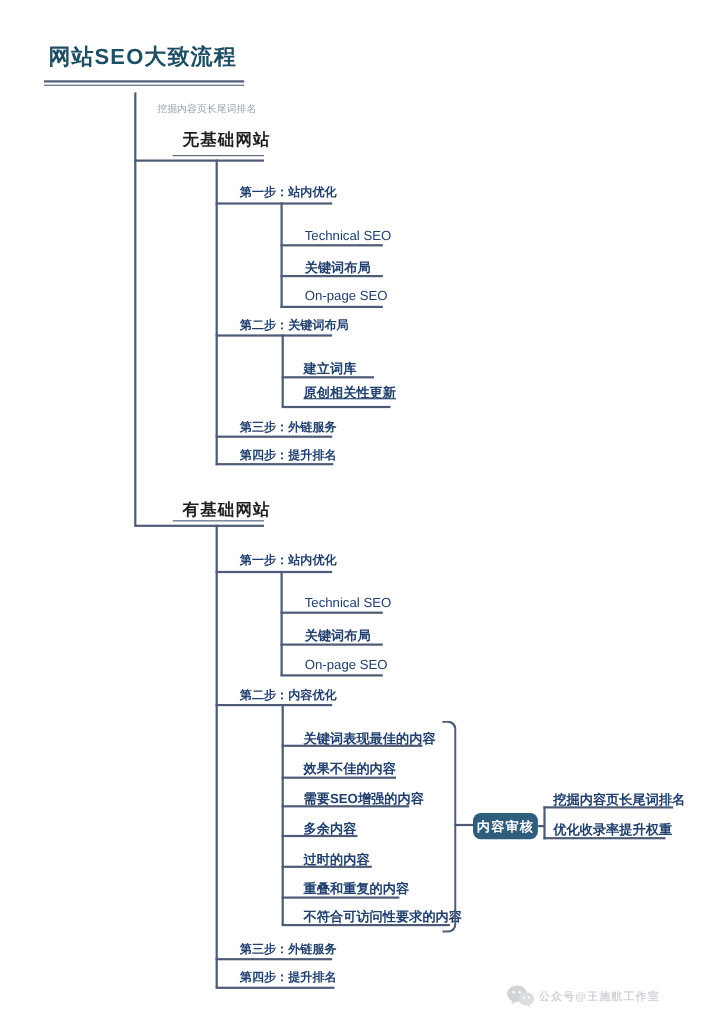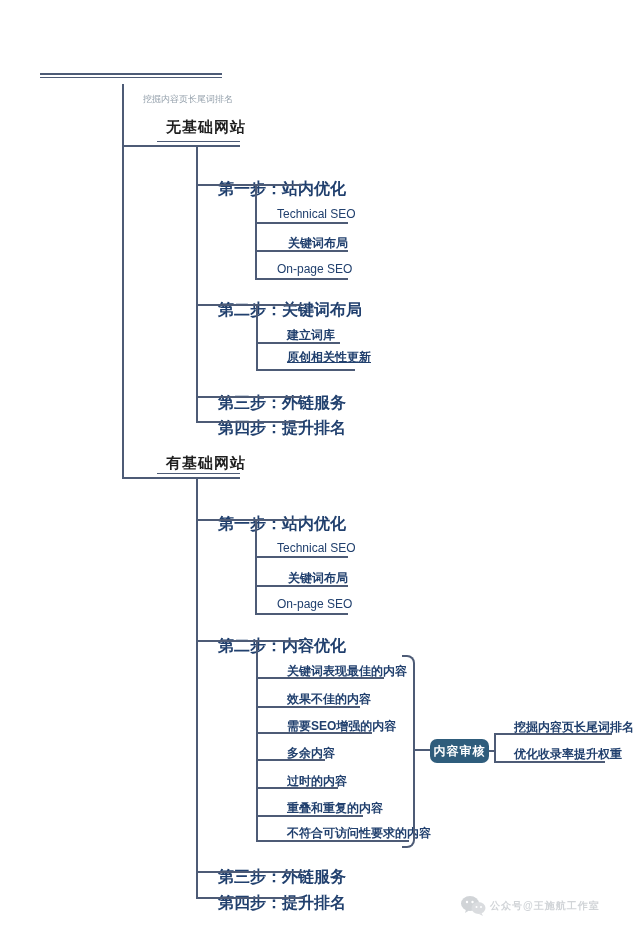--- a/index.html
+++ b/index.html
@@ -17,38 +17,39 @@
     position:relative;width:640px;height:932px;background:#ffffff;overflow:hidden;
     font-family:"Liberation Sans","DejaVu Sans",sans-serif;
   }
   .hline{position:absolute;height:2px;background:var(--line);}
   .vline{position:absolute;width:2px;background:var(--line);}
   .thin{height:1px;}
   .txt{position:absolute;white-space:nowrap;}
   .title{font-size:20px;font-weight:bold;color:var(--title);letter-spacing:1px;}
   .subtitle{font-size:9px;color:var(--subtitle-text);}
   .root-label{font-size:15px;font-weight:bold;color:var(--root-text);letter-spacing:1px;}
-  .step-label{font-size:16px;font-weight:bold;color:var(--navy);margin-top:12px;}
-  .leaf{font-size:12px;font-weight:bold;color:var(--navy);margin-left:11px;}
+  .step-label{font-size:11px;font-weight:bold;color:var(--navy);}
+  .leaf{font-size:12px;font-weight:bold;color:var(--navy);}
   .leaf-en{font-size:12px;font-weight:normal;color:var(--navy);}
   .title-rule{position:absolute;border-top:2px solid var(--line);border-bottom:1px solid var(--line);height:2px;background:transparent;}
   .bracket{position:absolute;border:2px solid var(--line);border-left:none;border-radius:0 8px 8px 0;background:transparent;}
   .audit-node{
     position:absolute;background:var(--audit-fill);color:var(--audit-text);
     font-size:12px;font-weight:bold;text-align:center;border-radius:7px;
     line-height:24px;letter-spacing:1px;
   }
   .watermark{position:absolute;display:flex;align-items:center;gap:4px;opacity:.85;}
   .watermark .wm-text{font-size:10px;font-weight:bold;color:var(--watermark-text);letter-spacing:1px;}
 </style>
 </head>
 <body>
 
 <div id="canvas">
 
+  <div class="txt title" style="left:44px;top:38px;">网站SEO大致流程</div>
   <div class="title-rule" style="left:40px;top:73px;width:182px;"></div>
   <div class="txt subtitle" style="left:143px;top:93px;">挖掘内容页长尾词排名</div>
 
   <div class="vline" style="left:122px;top:84px;height:394px;"></div>
 
   <div class="txt root-label" style="left:166px;top:118px;">无基础网站</div>
   <div class="hline thin" style="left:157px;top:141px;width:83px;"></div>
   <div class="hline" style="left:122px;top:145px;width:118px;"></div>
   <div class="vline" style="left:196px;top:145px;height:278px;"></div>
 

